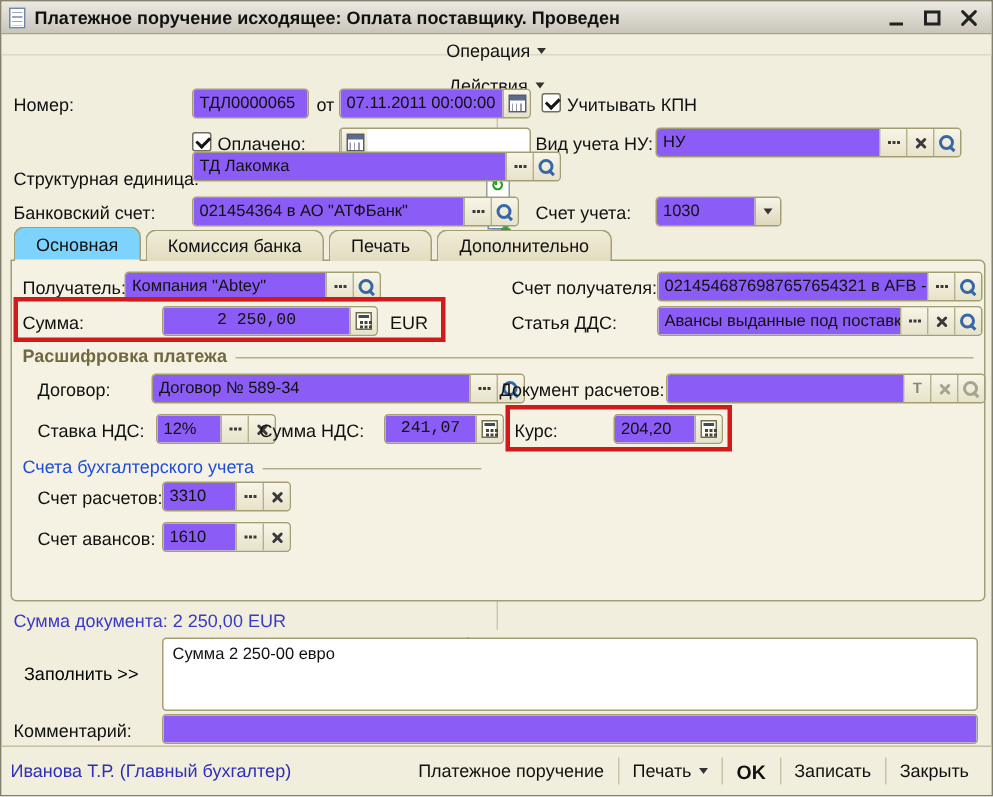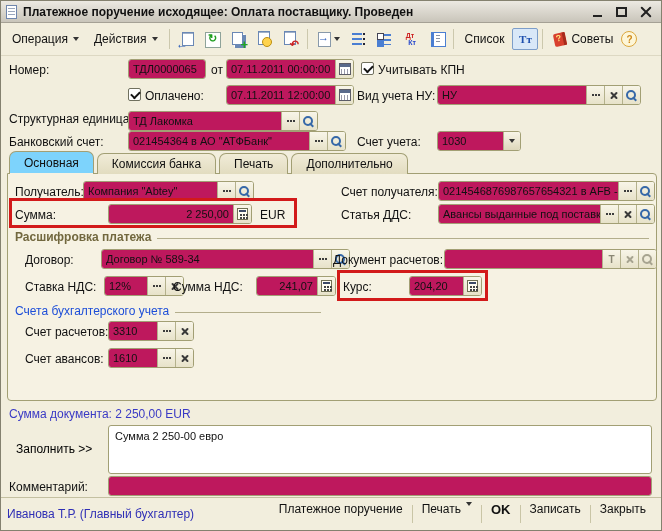--- a/index.html
+++ b/index.html
@@ -19,21 +19,21 @@
   .win-controls { display:flex; align-items:center; gap:9px; }
   .win-btn { width:15px; height:15px; background:none; border:none; display:flex; align-items:center; justify-content:center; cursor:pointer; }
   .glyph-min { width:9px; height:2px; background:#222; margin-top:9px; }
   .glyph-max { width:11px; height:10px; border:2px solid #222; }
   .glyph-close { position:relative; width:11px; height:11px; }
   .glyph-close::before, .glyph-close::after { content:""; position:absolute; left:5px; top:-1px; width:2px; height:14px; background:#222; border-radius:1px; }
   .glyph-close::before { transform:rotate(45deg); } .glyph-close::after { transform:rotate(-45deg); }
 
   
   .toolbar { position:absolute; top:22px; left:0; right:0; height:14px; background:#f2eedd;
-             border-bottom:1px solid #ddd8c3; display:flex; align-items:center; padding:16px 4px; gap:1px; }
+             border-bottom:1px solid #ddd8c3; display:flex; align-items:center; padding:0 4px; gap:1px;flex-direction:column; }
   .tbtn { display:flex; align-items:center; gap:5px; padding:4px 7px; background:none; border:none;
           font:12px "Liberation Sans", sans-serif; color:#111; cursor:pointer; white-space:nowrap; }
   .tsep { width:1px; height:20px; background:#ccc8ad; margin:0 3px; flex:0 0 auto; }
   .tri { width:0; height:0; border-left:3.5px solid transparent; border-right:3.5px solid transparent; border-top:4px solid #333; }
   .tibtn { width:25px; height:22px; display:flex; align-items:center; justify-content:center; gap:2px;
            background:none; border:none; cursor:pointer; flex:0 0 auto; }
   .ticon { position:relative; width:16px; height:16px; display:block; }
 
   .i-reread::before { content:""; position:absolute; left:4px; top:1px; width:10px; height:12px; background:#fff;
        border:1px solid #6a88b5; box-shadow:inset 0 3px 0 -2px #9fb0c8; }
@@ -71,22 +71,22 @@
   .book-icon { position:relative; width:12px; height:13px; background:#d8402e; border-radius:2px 1px 1px 2px;
        transform:rotate(-12deg); box-shadow:inset -3px 0 0 #a62b1c; flex:0 0 auto; }
   .book-icon::after { content:"?"; position:absolute; left:2px; top:0; color:#ffe27a; font-size:9px; font-weight:bold; }
   .help-btn { width:16px; height:16px; border-radius:50%; border:1px solid #dca73c; background:#fdf6d8;
        color:#cf8a1b; font-weight:bold; font-size:10px; display:flex; align-items:center; justify-content:center; cursor:pointer; }
 
   
   .lbl { position:absolute; white-space:nowrap; }
   .field { position:absolute; display:flex; height:20px; border:1px solid #a29f74; border-radius:3px;
            background:#fff; overflow:hidden; }
-  .inp { flex:1; font-size:11px; padding:3px 4px 0; white-space:nowrap; overflow:hidden; background:#be185d; }
-  .inp.num { text-align:right; }
+  .inp { flex:1; font-size:11px; padding:3px 4px 0; white-space:nowrap; overflow:hidden; background:#8b5cf6; }
+  .inp.num { text-align:center;font-family:Liberation Mono, monospace; }
   .fbtn { flex:0 0 18px; border:none; border-left:1px solid #b4b18c; background:linear-gradient(#f8f5e8,#e7e2c9);
           display:flex; align-items:center; justify-content:center; padding:0; cursor:pointer; }
   .fbtn.gray { color:#999; }
   .dots-i { width:2px; height:2px; background:#3c3c3c; box-shadow:3px 0 #3c3c3c, 6px 0 #3c3c3c; transform:translateX(-3px); }
   .x-i { position:relative; width:9px; height:9px; }
   .x-i::before, .x-i::after { content:""; position:absolute; left:4px; top:0; width:2px; height:9px; background:#3a3a3a; border-radius:1px; }
   .x-i::before { transform:rotate(45deg); } .x-i::after { transform:rotate(-45deg); }
   .gray .x-i::before, .gray .x-i::after { background:#a7a490; }
   .mag-i { position:relative; width:11px; height:11px; }
   .mag-i::before { content:""; position:absolute; left:0; top:0; width:6px; height:6px; border:2px solid #3668a8; border-radius:50%; }
@@ -127,21 +127,21 @@
         background:none; border:none; font:12px "Liberation Sans", sans-serif; cursor:pointer; }
   .textarea { position:absolute; left:107px; top:424px; width:544px; height:49px; background:#fff;
         border:1px solid #a29f74; border-radius:3px; padding:4px 6px; font-size:11px; overflow:hidden; }
   .comment-field { left:107px; top:475px; width:544px; }
 
   
   .statusbar { position:absolute; left:0; right:0; bottom:0; height:33px; background:#f2eedd;
         border-top:1px solid #c4c0a1; display:flex; align-items:center; padding:0 6px; }
   .author { color:#2f2fb5; flex:1; white-space:nowrap; overflow:hidden; }
   .sb-btn { background:none; border:none; font:12px "Liberation Sans", sans-serif; color:#111;
-        padding:0 9px; height:24px; display:flex; gap:5px; cursor:pointer; white-space:nowrap; }
+        padding:0 9px; height:24px; display:flex; align-items:center; gap:5px; cursor:pointer; white-space:nowrap; }
   .sb-btn.ok { font-weight:bold; font-size:13px; }
   .sb-sep { width:1px; height:18px; background:#c9c5a6; flex:0 0 auto; }
 </style>
 </head>
 <body>
 
 <div class="window">
 
   <div class="titlebar">
     <span class="title-doc"></span>
@@ -227,41 +227,40 @@
     <button class="fbtn">
         <span class="cal-i"></span>
       </button>
   </div>
   <div class="cb checked" style="left:360px;top:61px"></div>
   <span class="lbl" style="left:377px;top:62px">Учитывать КПН</span>
 
   <div class="cb checked" style="left:127px;top:87px"></div>
   <span class="lbl" style="left:144px;top:88px">Оплачено:</span>
   <div class="field" style="left:225px;top:84px;width:128px">
-    <div class="inp">07.11.2011 12:00:00</div>
     <button class="fbtn">
         <span class="cal-i"></span>
       </button>
   </div>
   <span class="lbl" style="left:356px;top:88px">Вид учета НУ:</span>
   <div class="field" style="left:436px;top:84px;width:204px">
     <div class="inp">НУ</div>
     <button class="fbtn">
         <span class="dots-i"></span>
       </button>
     <button class="fbtn">
         <span class="x-i"></span>
       </button>
     <button class="fbtn">
         <span class="mag-i"></span>
       </button>
   </div>
 
   <span class="lbl" style="left:8px;top:111px">Структурная единица:</span>
-  <div class="field" style="left:127px;top:110px;width:190px">
+  <div class="field" style="left:127px;top:100px;width:246px">
     <div class="inp">ТД Лакомка</div>
     <button class="fbtn">
         <span class="dots-i"></span>
       </button>
     <button class="fbtn">
         <span class="mag-i"></span>
       </button>
   </div>
 
   <span class="lbl" style="left:8px;top:134px">Банковский счет:</span>

